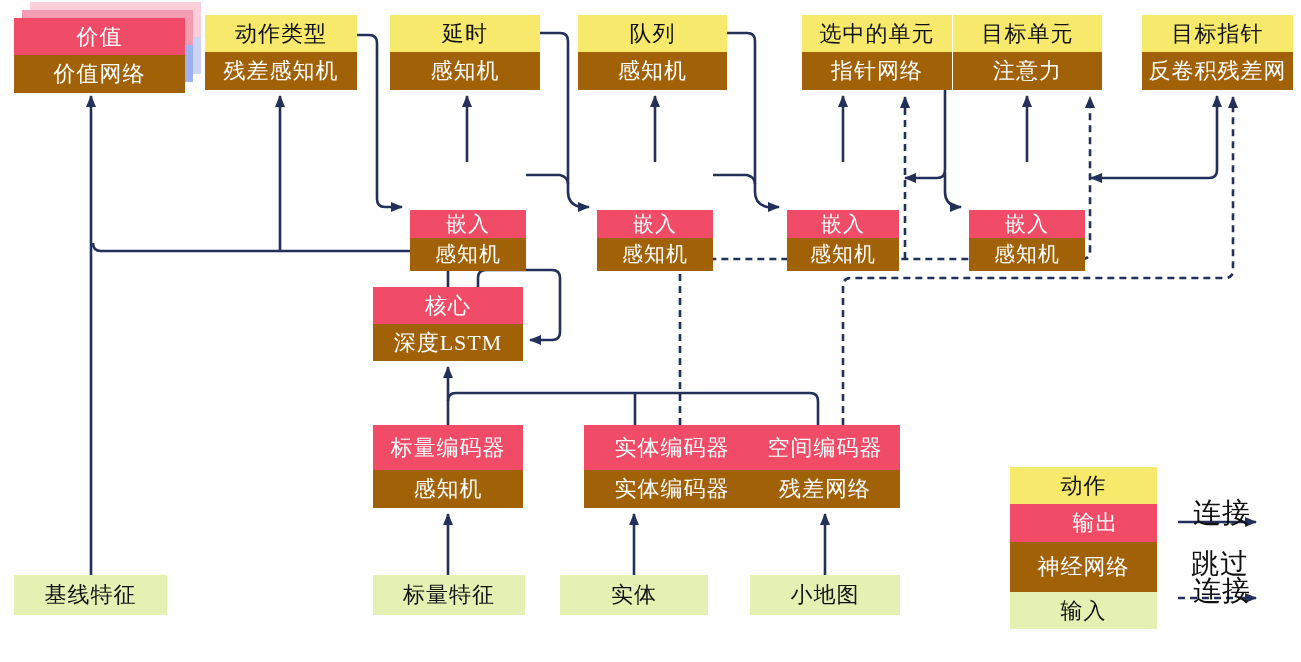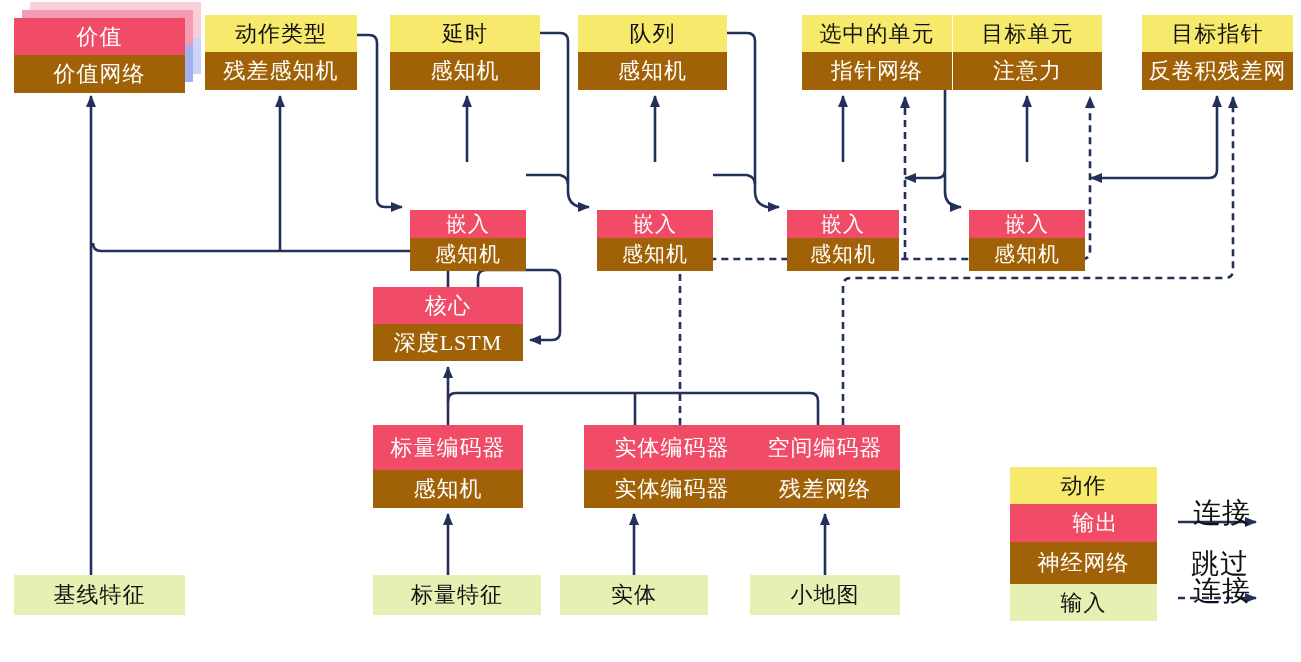--- a/index.html
+++ b/index.html
@@ -145,36 +145,36 @@
   </div>
   <div class="node" style="left:560px;top:425px;width:176px;margin-left:24px;">
     <div class="seg red h45">实体编码器</div>
     <div class="seg blue h38">实体编码器</div>
   </div>
   <div class="node" style="left:750px;top:425px;width:150px;">
     <div class="seg red h45">空间编码器</div>
     <div class="seg blue h38">残差网络</div>
   </div>
 
-  <div class="node" style="left:14px;top:575px;width:171px;">
+  <div class="node" style="left:14px;top:575px;width:153px;">
     <div class="seg green h40">基线特征</div>
   </div>
-  <div class="node" style="left:373px;top:575px;width:168px;">
+  <div class="node" style="left:373px;top:575px;width:152px;">
     <div class="seg green h40">标量特征</div>
   </div>
   <div class="node" style="left:560px;top:575px;width:148px;">
     <div class="seg green h40">实体</div>
   </div>
   <div class="node" style="left:750px;top:575px;width:150px;">
     <div class="seg green h40">小地图</div>
   </div>
 
   <div class="node" style="left:1010px;top:467px;width:147px;">
     <div class="seg yellow" style="height:37px;">动作</div>
     <div class="seg red" style="height:38px;padding-left:24px;">输出</div>
-    <div class="seg blue" style="height:42px;">神经网络</div>
+    <div class="seg blue" style="height:50px;">神经网络</div>
     <div class="seg green" style="height:37px;">输入</div>
   </div>
   <div class="legend-label" style="left:1193px;top:494px;">连接</div>
   <div class="legend-label" style="left:1191px;top:545px;">跳过</div>
   <div class="legend-label" style="left:1193px;top:572px;">连接</div>
 
 </div>
 
 </body></html>

